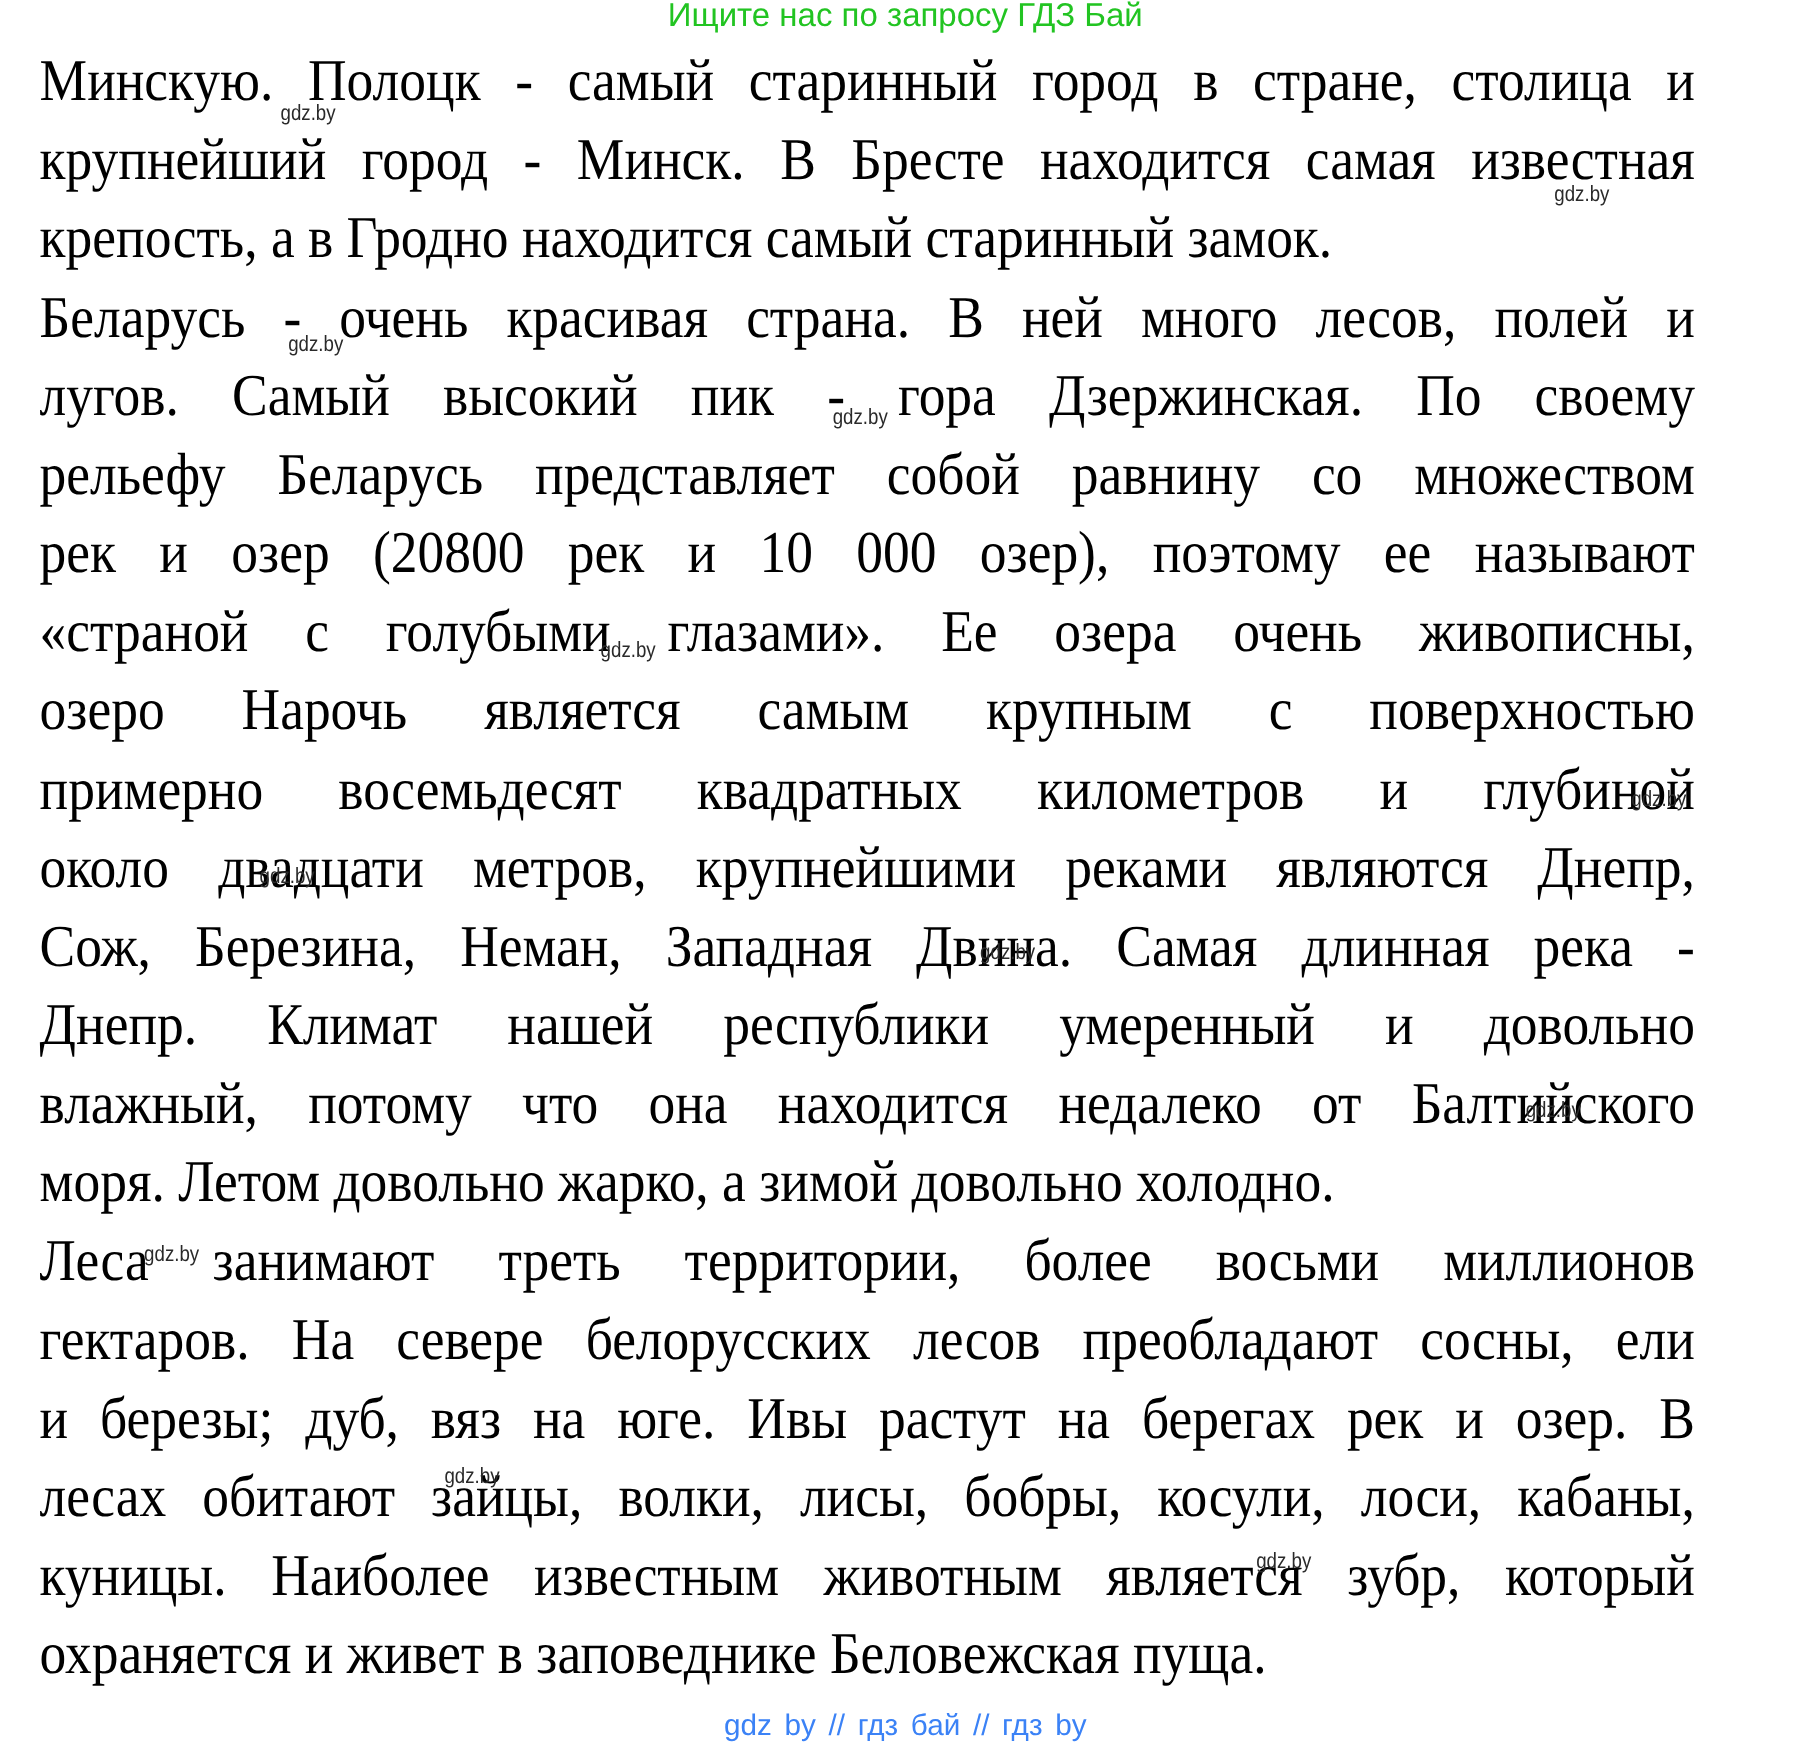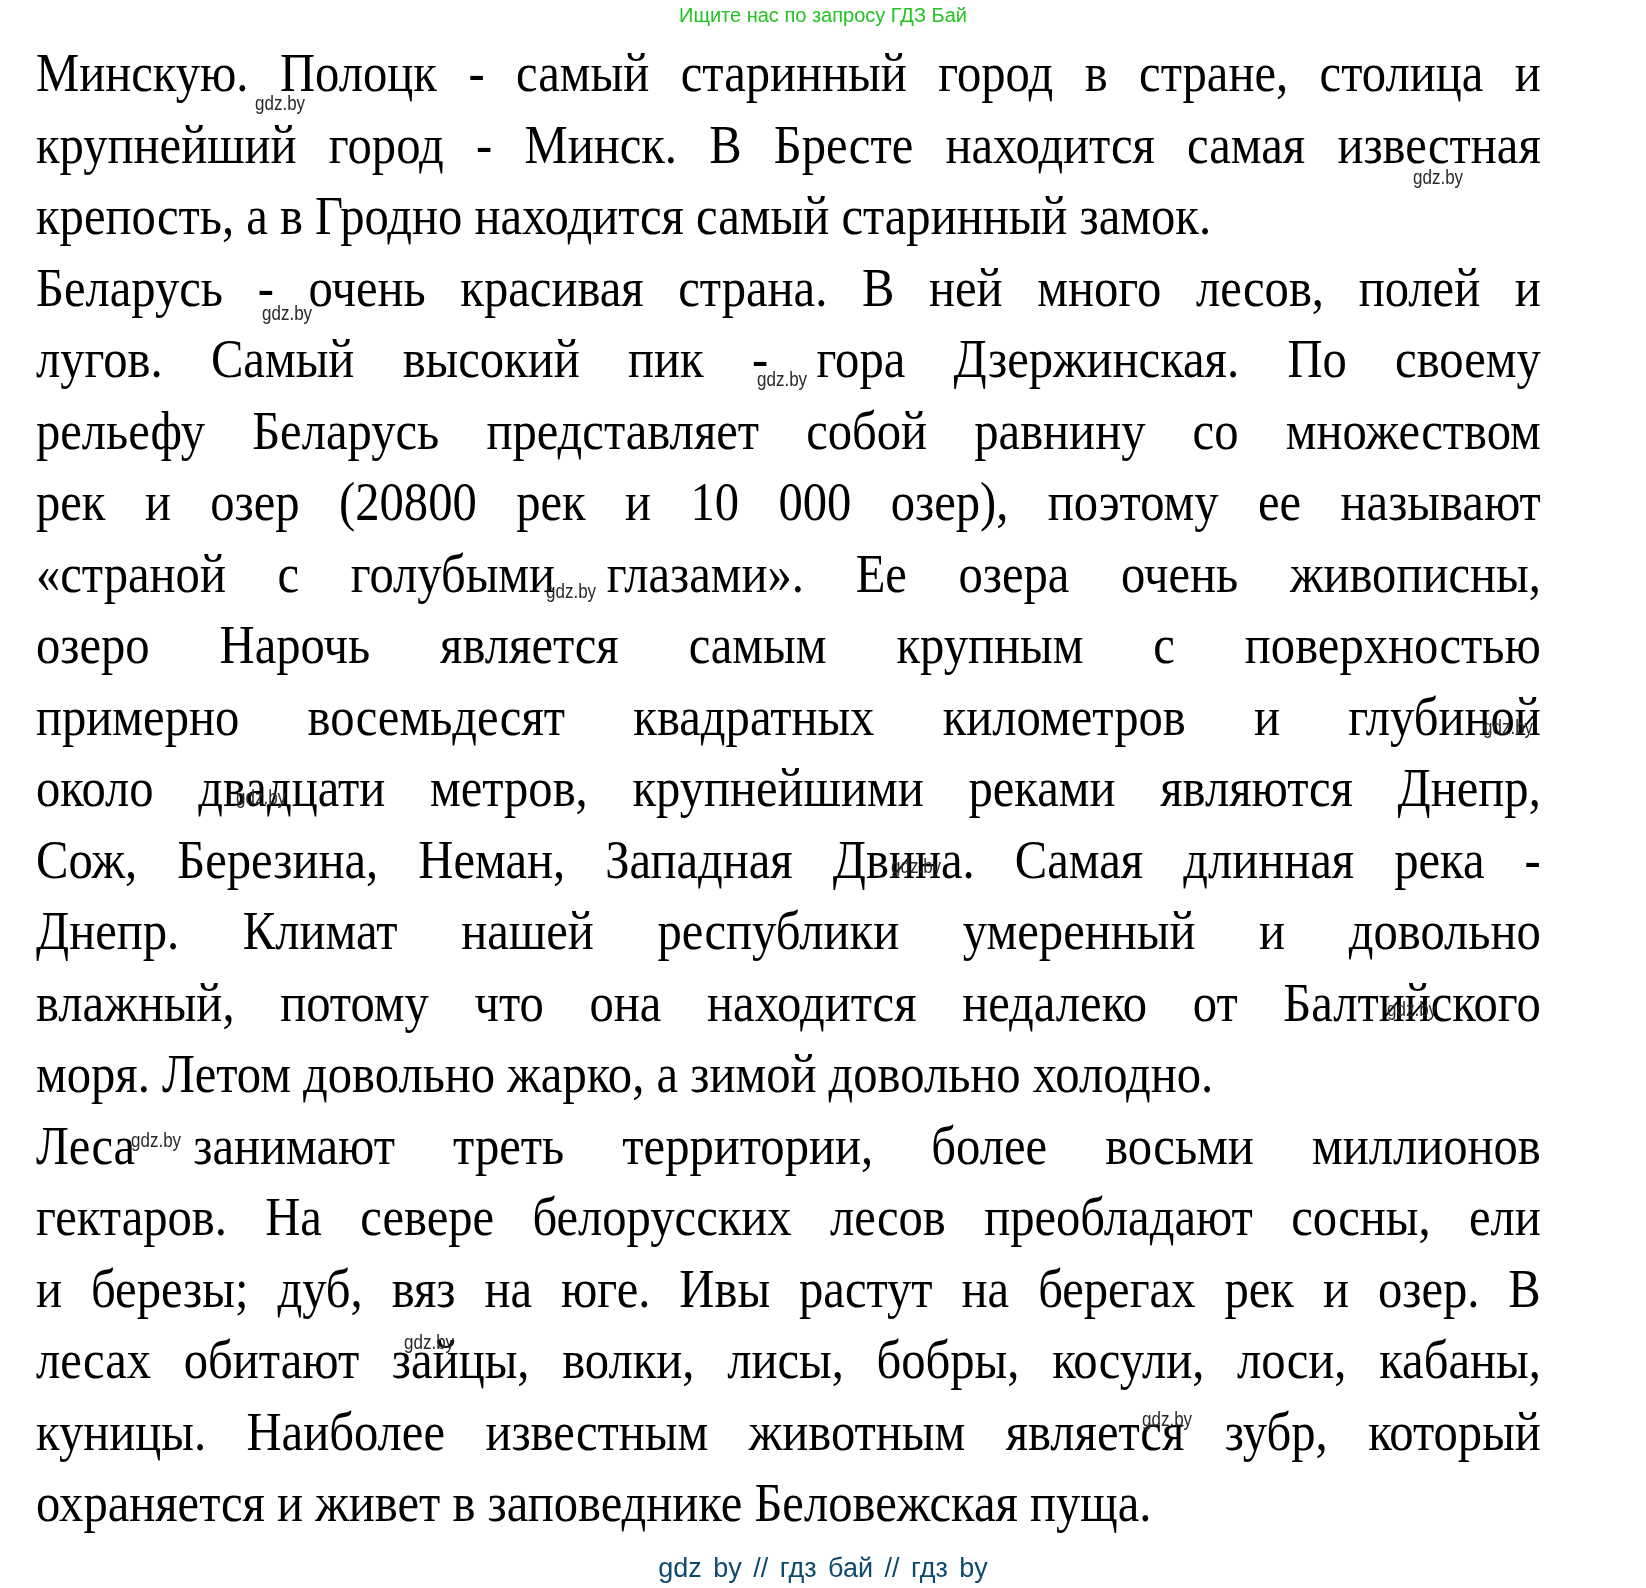--- a/index.html
+++ b/index.html
@@ -14,21 +14,21 @@
       overflow: hidden;
     }
     .header-banner {
       position: absolute;
       top: 0;
       left: 0;
       width: 1646px;
       height: 32px;
       text-align: center;
       font-family: "Liberation Sans", sans-serif;
-      font-size: 20px;
+      font-size: 30px;
       line-height: 30px;
       color: #22c422;
     }
     .text-block {
       position: absolute;
       top: 38px;
       left: 36px;
       width: 1600px;
       font-family: "Liberation Serif", serif;
       font-size: 54px;
@@ -59,21 +59,21 @@
     .footer-banner {
       position: absolute;
       top: 1552px;
       left: 0;
       width: 1646px;
       height: 34px;
       text-align: center;
       font-family: "Liberation Sans", sans-serif;
       font-size: 27px;
       line-height: 32px;
-      color: #0c4a6e;
+      color: #3b82f6;
       word-spacing: 4px;
     }
   </style>
 </head>
 <body>
 
 <div class="header-banner">Ищите нас по запросу ГДЗ Бай</div>
 
 <div class="text-block" id="text-block">
     <div class="line">Минскую. Полоцк - самый старинный город в стране, столица и</div>

